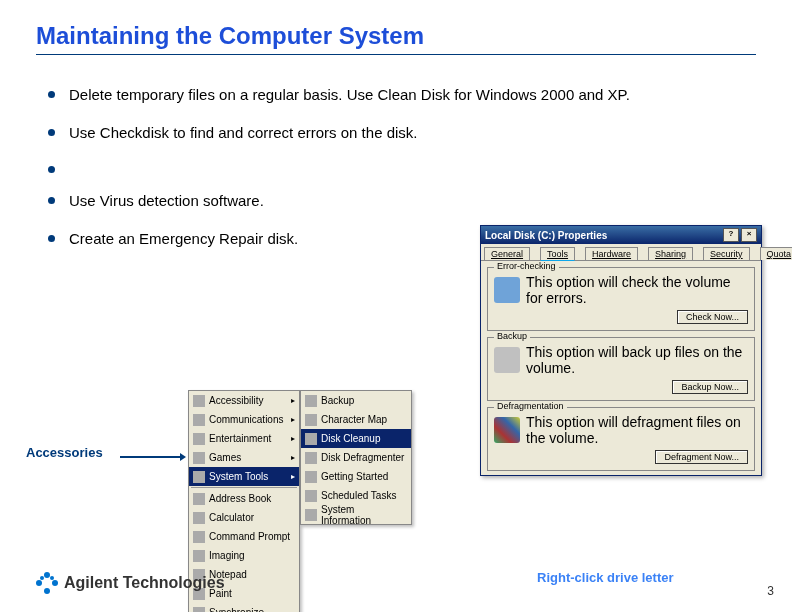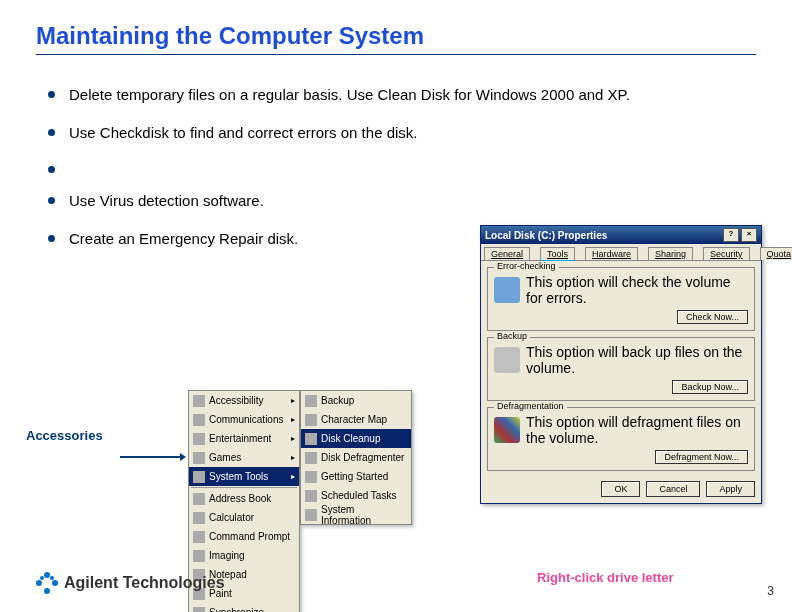--- a/index.html
+++ b/index.html
@@ -41,21 +41,21 @@
     flex-shrink: 0;
   }
   .bullet-text {
     font-size: 15px;
     color: #000;
     line-height: 1.3;
   }
   .accessories-label {
     position: absolute;
     left: 26px;
-    top: 428px;
+    top: 445px;
     font-size: 13px;
     font-weight: bold;
     color: #003a7a;
   }
   .arrow1 {
     position: absolute;
     left: 120px;
     top: 456px;
     width: 60px;
     height: 2px;
@@ -204,21 +204,21 @@
     padding: 2px 12px;
     font-size: 9px;
     box-shadow: 1px 1px 0 #fff inset;
   }
   .rclick-label {
     position: absolute;
     left: 525px;
     top: 570px;
     font-size: 13px;
     font-weight: bold;
-    color: #ec4899;
+    color: #3b82f6;
     padding-left: 12px;
   }
   .page-num {
     position: absolute;
     right: 18px;
     bottom: 14px;
     font-size: 12px;
     color: #333;
   }
   .logo {
@@ -401,25 +401,20 @@
 
   <div class="groupbox">
     <div class="groupbox-title">Defragmentation</div>
     <div class="gb-row">
       <div class="gb-icon" style="background:linear-gradient(45deg,#3a6,#a33,#36a,#cc3)"></div>
       <div class="gb-text">This option will defragment files on the volume.</div>
     </div>
     <button class="gb-btn">Defragment Now...</button>
   </div>
 
-  <div class="dlg-buttons">
-    <button class="dlg-btn">OK</button>
-    <button class="dlg-btn">Cancel</button>
-    <button class="dlg-btn">Apply</button>
-  </div>
 </div>
 
 <div class="rclick-label">Right-click drive letter</div>
 <div class="page-num">3</div>
 
 <div class="logo">
   <div class="logo-mark">
     <span style="left:8px;top:0"></span>
     <span style="left:0;top:8px"></span>
     <span style="left:16px;top:8px"></span>

